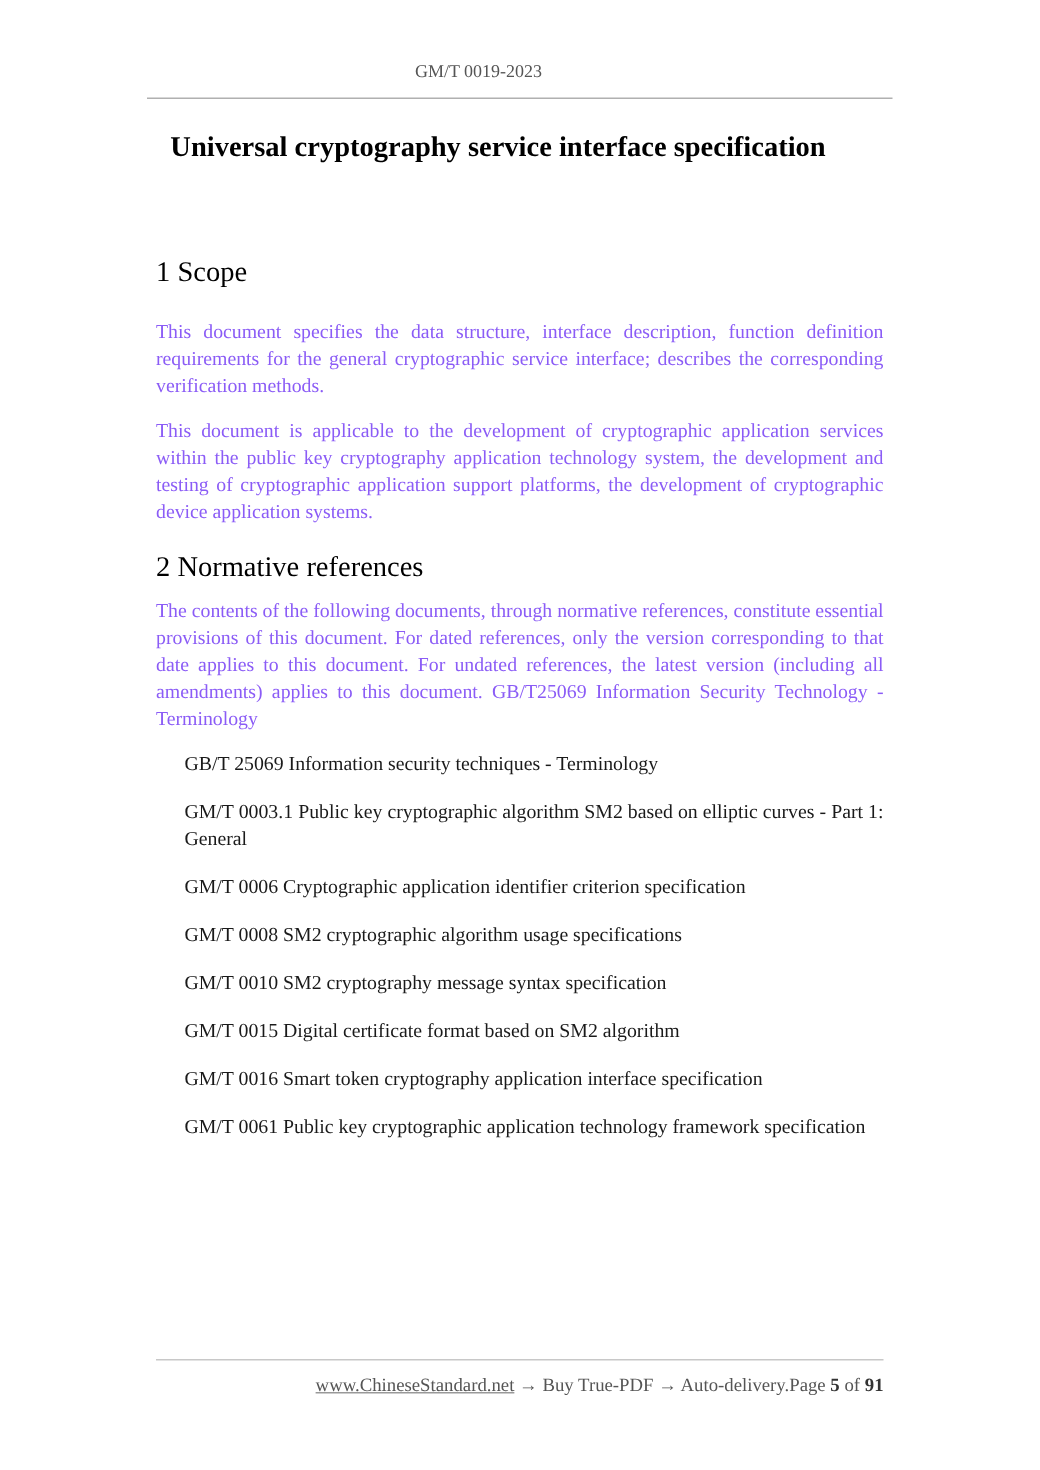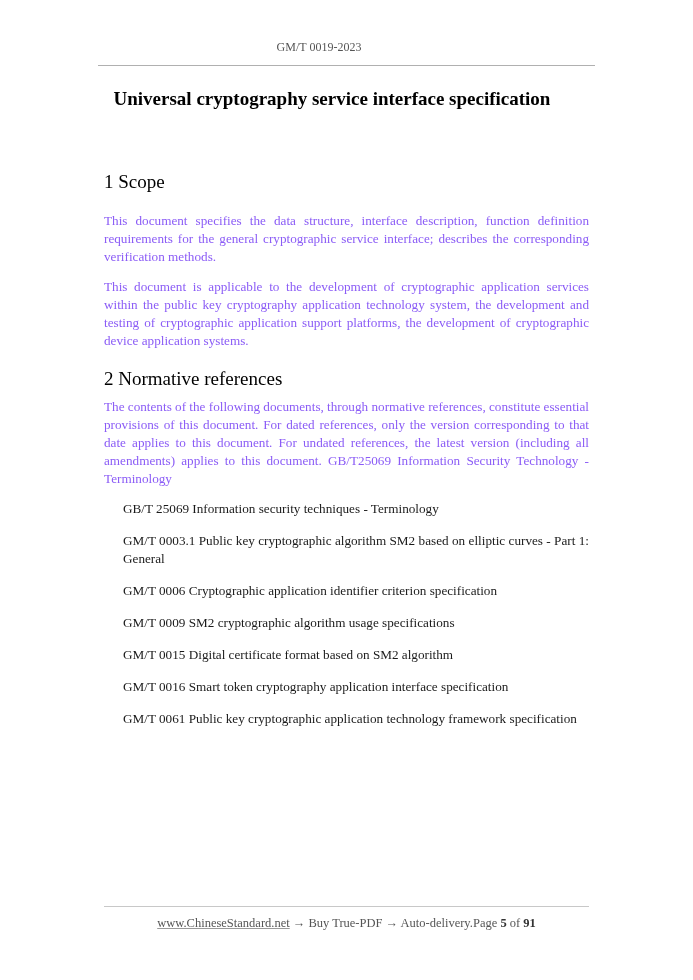--- a/index.html
+++ b/index.html
@@ -37,21 +37,21 @@
     font-size: 13.2px; line-height: 18px; margin-left: 19px; margin-top: 14px;
     text-align: justify;
   }
   .ref-list li:first-child { margin-top: 12px; }
   .footer-rule {
     position: absolute; top: 906px; left: 104px; width: 485px; height: 0;
     border-top: 1px solid #c8c8c8;
   }
   .footer {
     position: absolute; top: 916px; left: 104px; width: 485px;
-    font-size: 12.5px; color: #555; display: flex; justify-content: center;
+    font-size: 12.5px; color: #555; display: flex; justify-content: flex-end;
   }
   .footer a { color: #555; text-decoration: underline; text-decoration-color: #999; }
   .page-num b { color: #333; }
 </style>
 </head>
 <body>
 
 <div class="header-code">GM/T 0019-2023</div>
 <div class="header-rule"></div>
 
@@ -62,21 +62,22 @@
   <p class="p1">This document specifies the data structure, interface description, function definition requirements for the general cryptographic service interface; describes the corresponding verification methods.</p>
   <p class="p2">This document is applicable to the development of cryptographic application services within the public key cryptography application technology system, the development and testing of cryptographic application support platforms, the development of cryptographic device application systems.</p>
 
   <h2 class="h-norm">2 Normative references</h2>
   <p class="p3">The contents of the following documents, through normative references, constitute essential provisions of this document. For dated references, only the version corresponding to that date applies to this document. For undated references, the latest version (including all amendments) applies to this document. GB/T25069 Information Security Technology - Terminology</p>
 
   <ul class="ref-list">
     <li>GB/T 25069 Information security techniques - Terminology</li>
     <li>GM/T 0003.1 Public key cryptographic algorithm SM2 based on elliptic curves - Part 1: General</li>
     <li>GM/T 0006 Cryptographic application identifier criterion specification</li>
-    <li>GM/T 0009 SM2 cryptographic algorithm usage specifications</li>
+    <li>GM/T 0008 SM2 cryptographic algorithm usage specifications</li>
+    <li>GM/T 0010 SM2 cryptography message syntax specification</li>
     <li>GM/T 0015 Digital certificate format based on SM2 algorithm</li>
     <li>GM/T 0016 Smart token cryptography application interface specification</li>
     <li>GM/T 0061 Public key cryptographic application technology framework specification</li>
   </ul>
 </div>
 
 <div class="footer-rule"></div>
 <div class="footer">
   <span>
     <a>www.ChineseStandard.net</a><span> → Buy True-PDF → Auto-delivery.</span>

